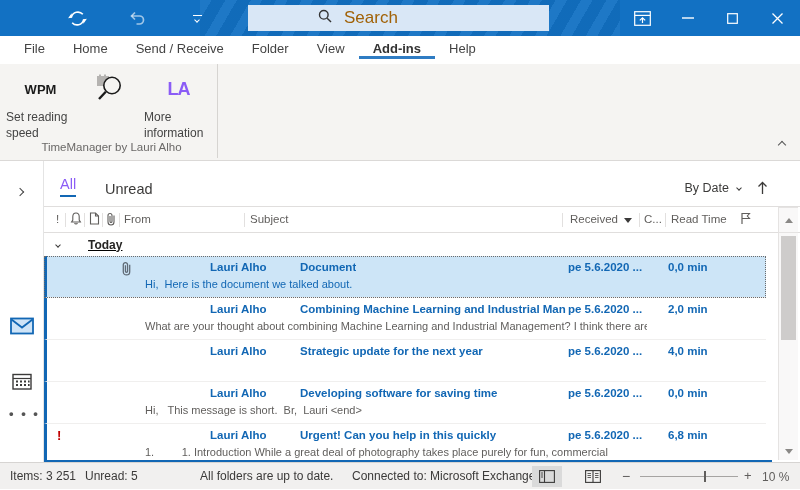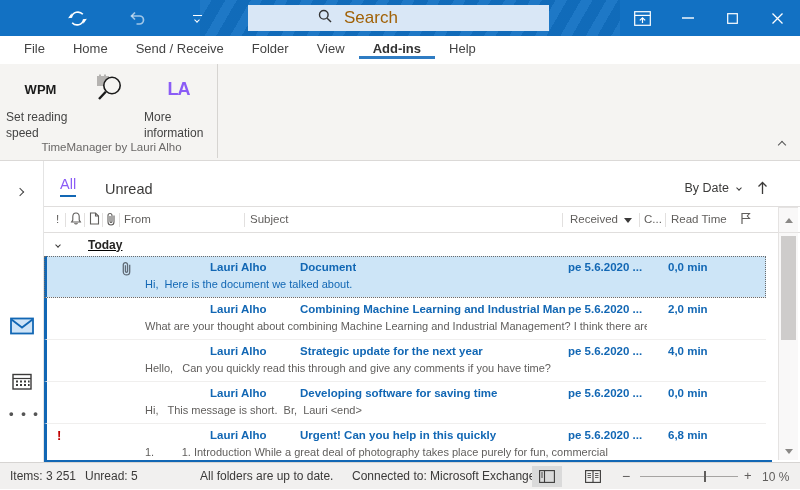--- a/index.html
+++ b/index.html
@@ -329,21 +329,20 @@
           <span class="received b">pe 5.6.2020 ...</span>
           <span class="rtime b">2,0 min</span>
           <span class="preview">What are your thought about combining Machine Learning and Industrial Management? I think there are</span>
         </div>
 
         <div class="row">
           <span class="sender b">Lauri Alho</span>
           <span class="subject b">Strategic update for the next year</span>
           <span class="received b">pe 5.6.2020 ...</span>
           <span class="rtime b">4,0 min</span>
-          <span class="preview">Hello,   Can you quickly read this through and give any comments if you have time?</span>
         </div>
 
         <div class="row">
           <span class="sender b">Lauri Alho</span>
           <span class="subject b">Developing software for saving time</span>
           <span class="received b">pe 5.6.2020 ...</span>
           <span class="rtime b">0,0 min</span>
           <span class="preview">Hi,   This message is short.  Br,  Lauri &lt;end&gt;</span>
         </div>
 

